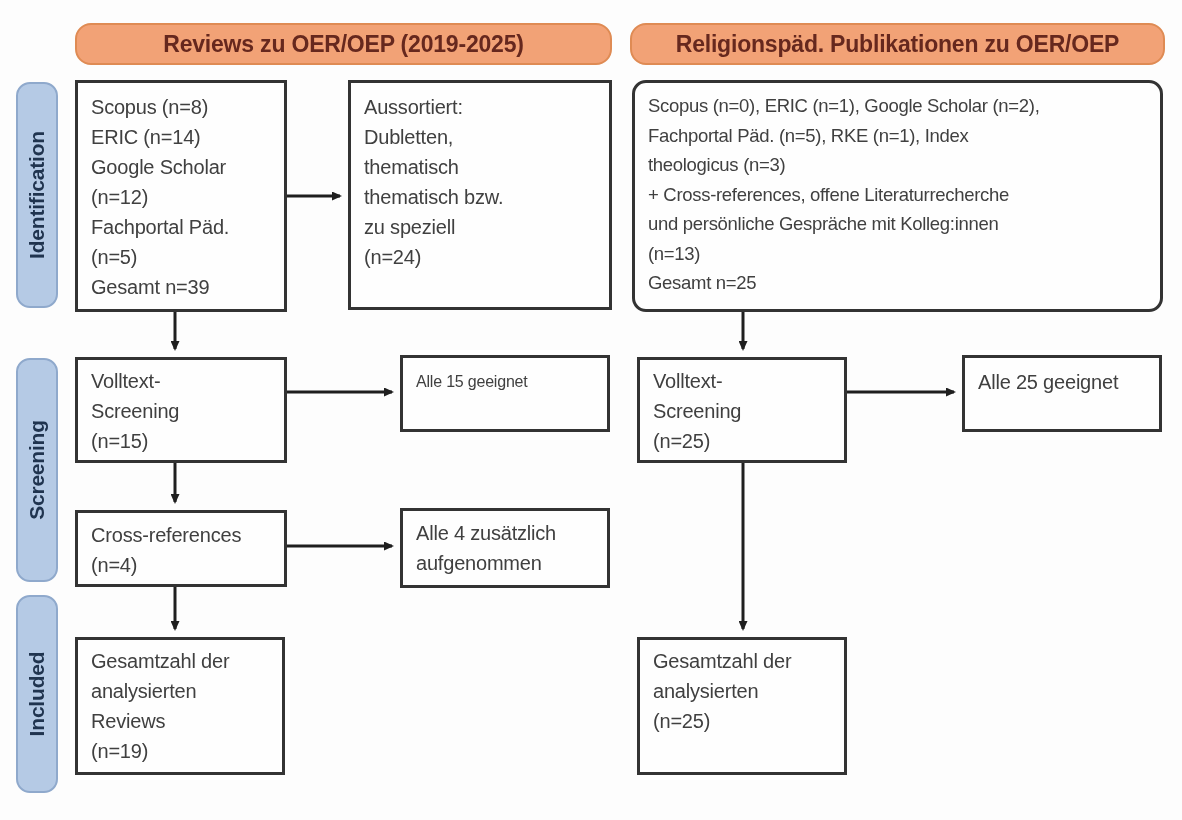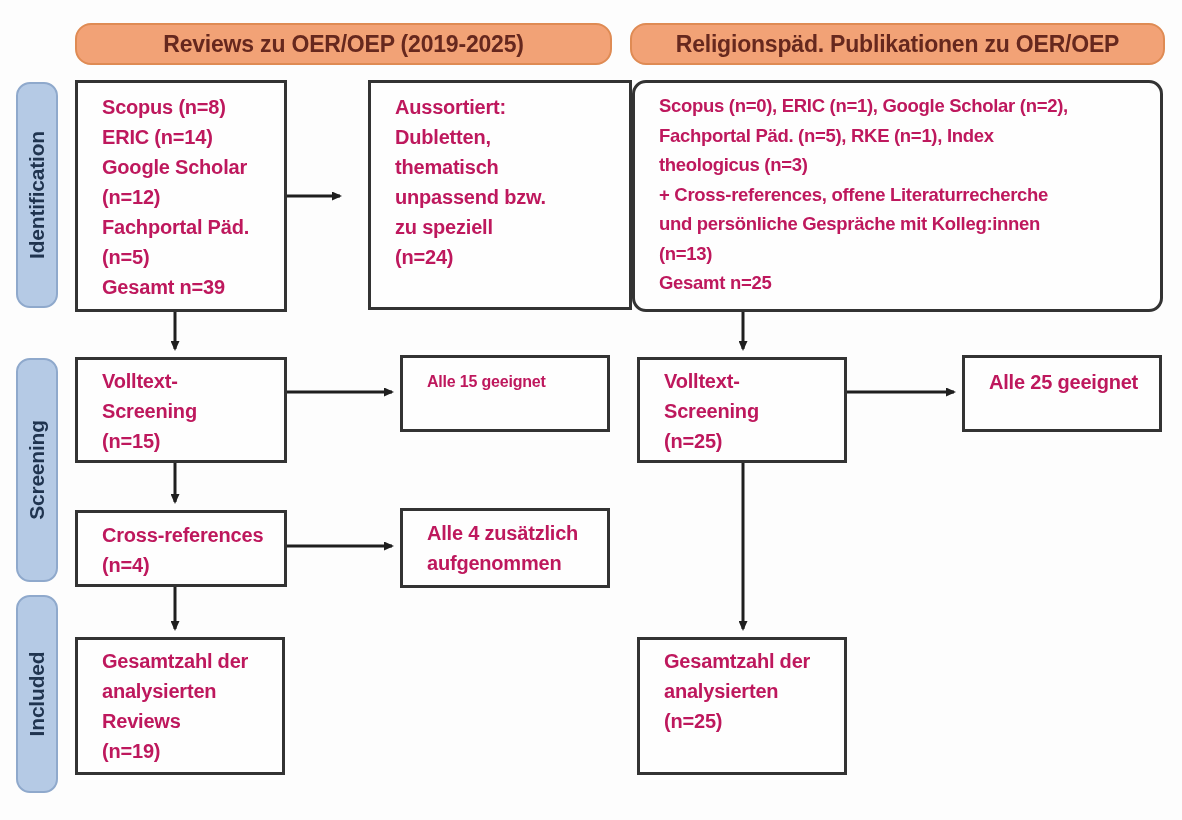--- a/index.html
+++ b/index.html
@@ -56,29 +56,29 @@
   #stage-identification { top: 82px;  height: 226px; }
   #stage-screening      { top: 358px; height: 224px; }
   #stage-included       { top: 595px; height: 198px; }
 
   
   .fbox {
     position: absolute;
     background: #fefefe;
     border: 3px solid #333333;
     box-sizing: border-box;
-    color: #be185d;
-    font-weight: bold;
+    color: #404040;
+    font-weight: normal;
     letter-spacing: -0.2px;
-    padding: 6px 12px 0 24px;
+    padding: 6px 12px 0 13px;
   }
   .fbox .tline { white-space: nowrap; }
 
   #box-reviews-sources         { left: 75px;  top: 80px;  width: 212px; height: 232px; font-size: 20px; line-height: 30px; padding-top: 9px; }
-  #box-reviews-excluded        { left: 348px; top: 80px;  width: 264px; height: 230px; font-size: 20px; line-height: 30px; padding-top: 9px; margin-left: 20px; }
+  #box-reviews-excluded        { left: 348px; top: 80px;  width: 264px; height: 230px; font-size: 20px; line-height: 30px; padding-top: 9px; }
   #box-relpaed-sources         { left: 632px; top: 80px;  width: 531px; height: 232px; font-size: 18.5px; line-height: 29.5px; letter-spacing: -0.3px; padding-top: 8px; border-radius: 14px; }
   #box-reviews-fulltext        { left: 75px;  top: 357px; width: 212px; height: 106px; font-size: 20px; line-height: 30px; }
   #box-reviews-fulltext-result { left: 400px; top: 355px; width: 210px; height: 77px;  font-size: 16px; line-height: 30px; padding-top: 9px; }
   #box-reviews-crossref        { left: 75px;  top: 510px; width: 212px; height: 77px;  font-size: 20px; line-height: 30px; padding-top: 7px; }
   #box-reviews-crossref-result { left: 400px; top: 508px; width: 210px; height: 80px;  font-size: 20px; line-height: 30px; padding-top: 7px; }
   #box-reviews-included        { left: 75px;  top: 637px; width: 210px; height: 138px; font-size: 20px; line-height: 30px; }
   #box-relpaed-fulltext        { left: 637px; top: 357px; width: 210px; height: 106px; font-size: 20px; line-height: 30px; }
   #box-relpaed-fulltext-result { left: 962px; top: 355px; width: 200px; height: 77px;  font-size: 20px; line-height: 30px; padding-top: 9px; }
   #box-relpaed-included        { left: 637px; top: 637px; width: 210px; height: 138px; font-size: 20px; line-height: 30px; }
 
@@ -120,21 +120,21 @@
       <div class="tline">Google Scholar</div>
       <div class="tline">(n=12)</div>
       <div class="tline">Fachportal Päd.</div>
       <div class="tline">(n=5)</div>
       <div class="tline">Gesamt n=39</div>
     </div>
   <div id="box-reviews-excluded" class="fbox">
       <div class="tline">Aussortiert:</div>
       <div class="tline">Dubletten,</div>
       <div class="tline">thematisch</div>
-      <div class="tline">unpassend bzw.</div>
+      <div class="tline">thematisch bzw.</div>
       <div class="tline">zu speziell</div>
       <div class="tline">(n=24)</div>
     </div>
   <div id="box-relpaed-sources" class="fbox">
       <div class="tline">Scopus (n=0), ERIC (n=1), Google Scholar (n=2),</div>
       <div class="tline">Fachportal Päd. (n=5), RKE (n=1), Index</div>
       <div class="tline">theologicus (n=3)</div>
       <div class="tline">+ Cross-references, offene Literaturrecherche</div>
       <div class="tline">und persönliche Gespräche mit Kolleg:innen</div>
       <div class="tline">(n=13)</div>

